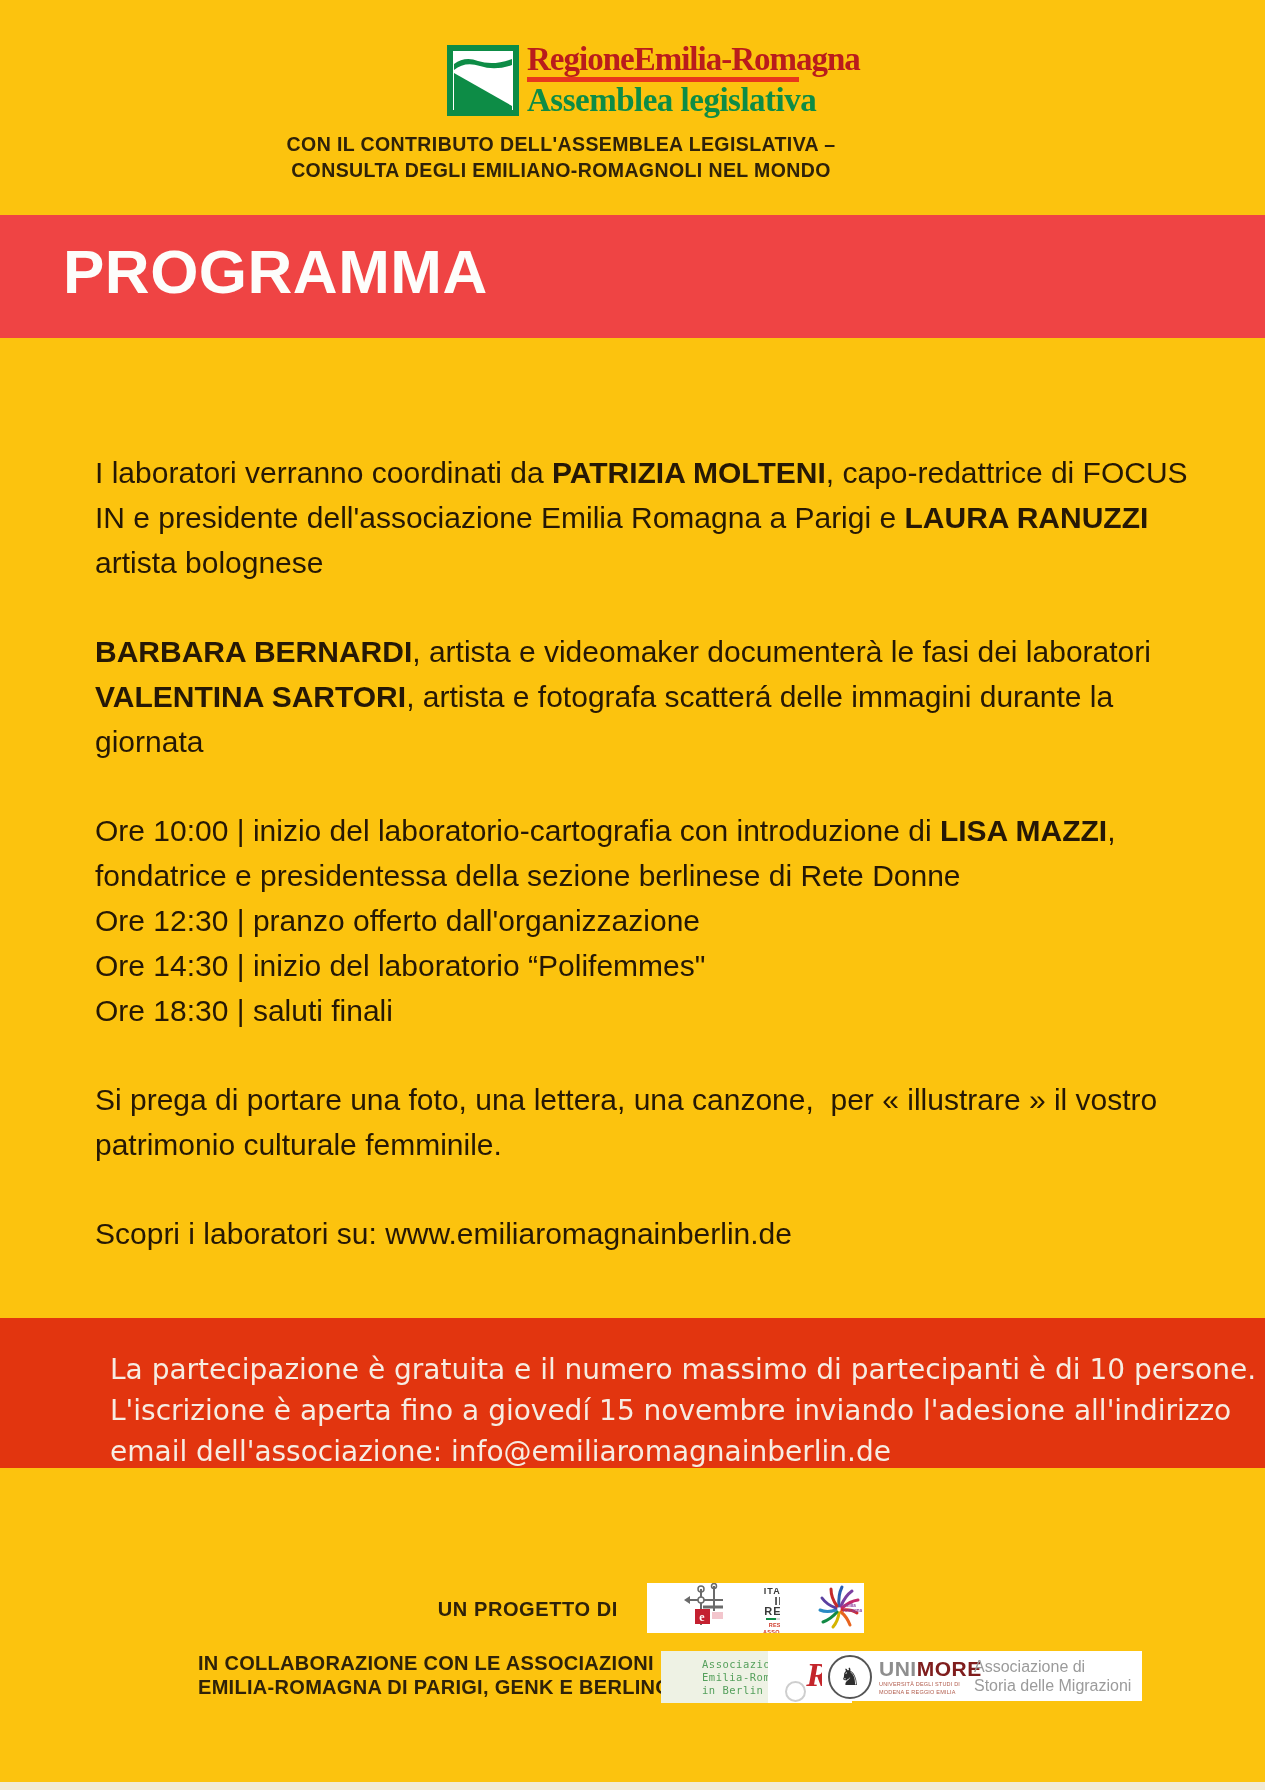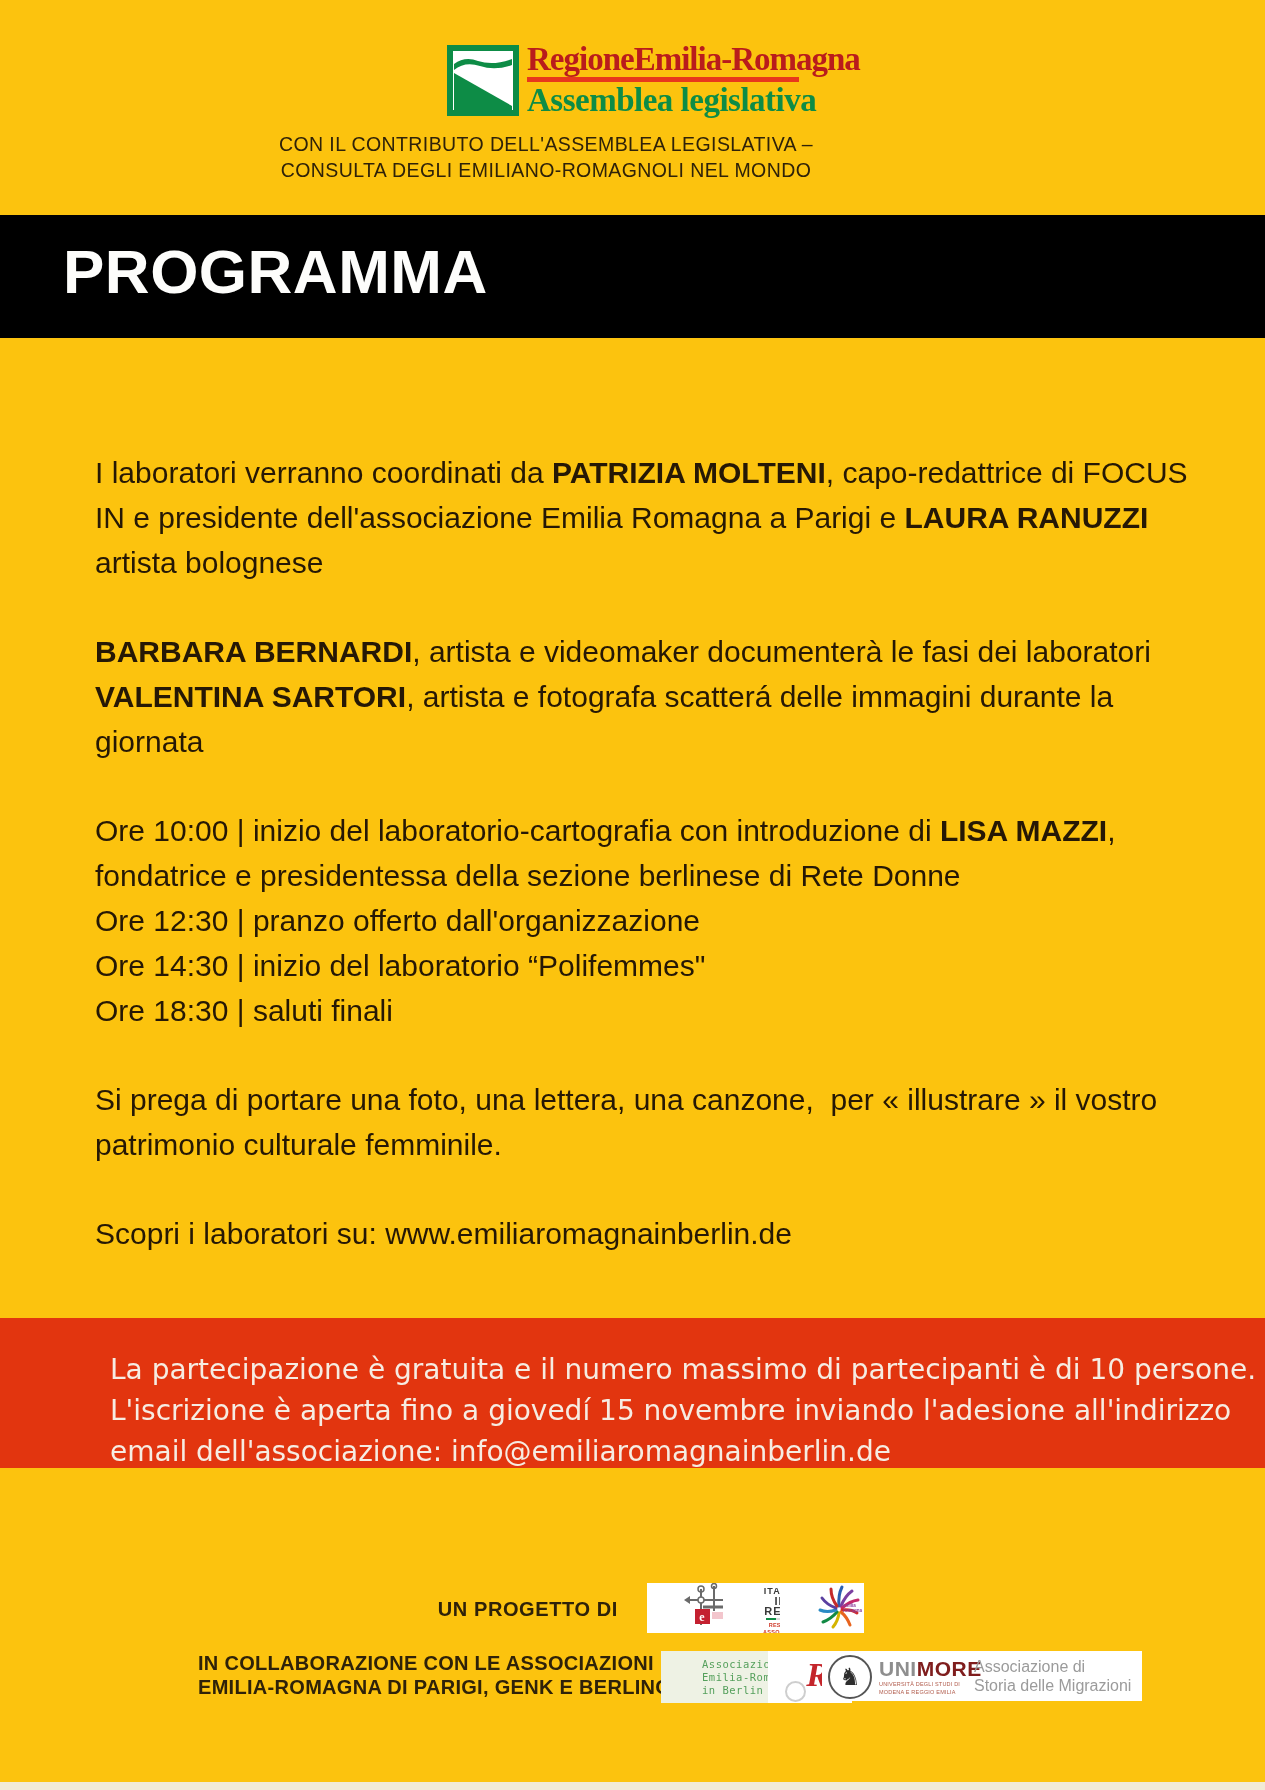--- a/index.html
+++ b/index.html
@@ -21,28 +21,28 @@
   .brand-line1{
     font-family:"Liberation Serif",serif;font-weight:bold;
     font-size:33px;line-height:34px;color:#b91c1c;letter-spacing:-1px;white-space:nowrap;
   }
   .brand-rule{height:5px;background:#e8381c;margin:1px 0 2px 0;width:272px;}
   .brand-line2{
     font-family:"Liberation Serif",serif;font-weight:bold;
     font-size:33px;line-height:33px;color:#0d8c46;letter-spacing:-0.5px;white-space:nowrap;
   }
   .contribution{
-    position:absolute;left:91px;top:131px;width:910px;
-    text-align:center;font-weight:normal;font-size:19.5px;line-height:26px;
+    position:absolute;left:106px;top:131px;width:910px;
+    text-align:center;font-weight:bold;font-size:19.5px;line-height:26px;
     letter-spacing:0.4px;color:#2f2209;
   }
   
   .banner{
     position:absolute;left:0;top:215px;width:1265px;height:123px;
-    background:#000000;
+    background:#ef4444;
   }
   .banner h1{
     margin:0;padding:26px 0 0 63px;
     font-size:62px;line-height:62px;font-weight:bold;color:#fdfdfb;
     letter-spacing:0.5px;
   }
   
   .bodytext{position:absolute;left:95px;top:450px;width:1110px;}
   .para{margin:0 0 44px 0;font-size:30px;line-height:45px;color:#261805;}
   .para .line{white-space:nowrap;}

